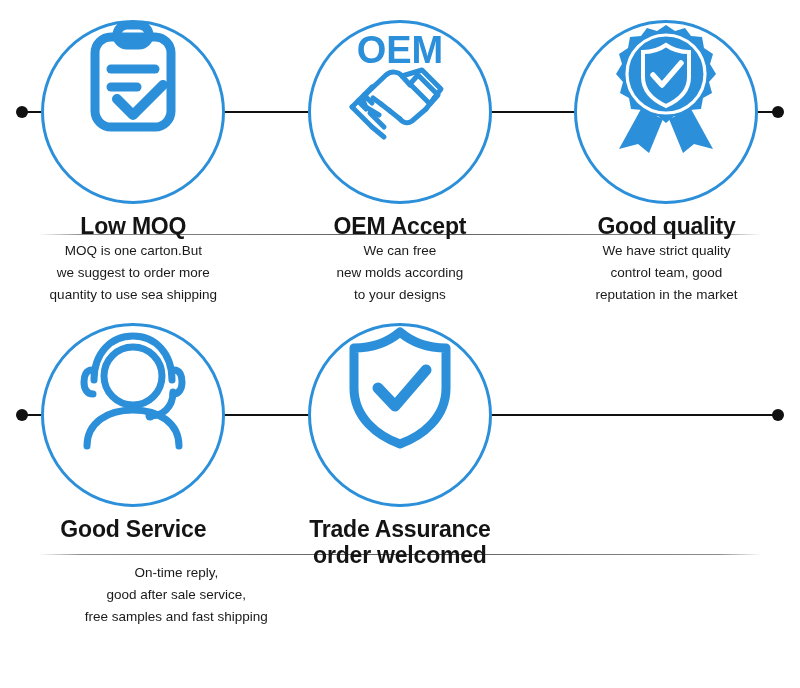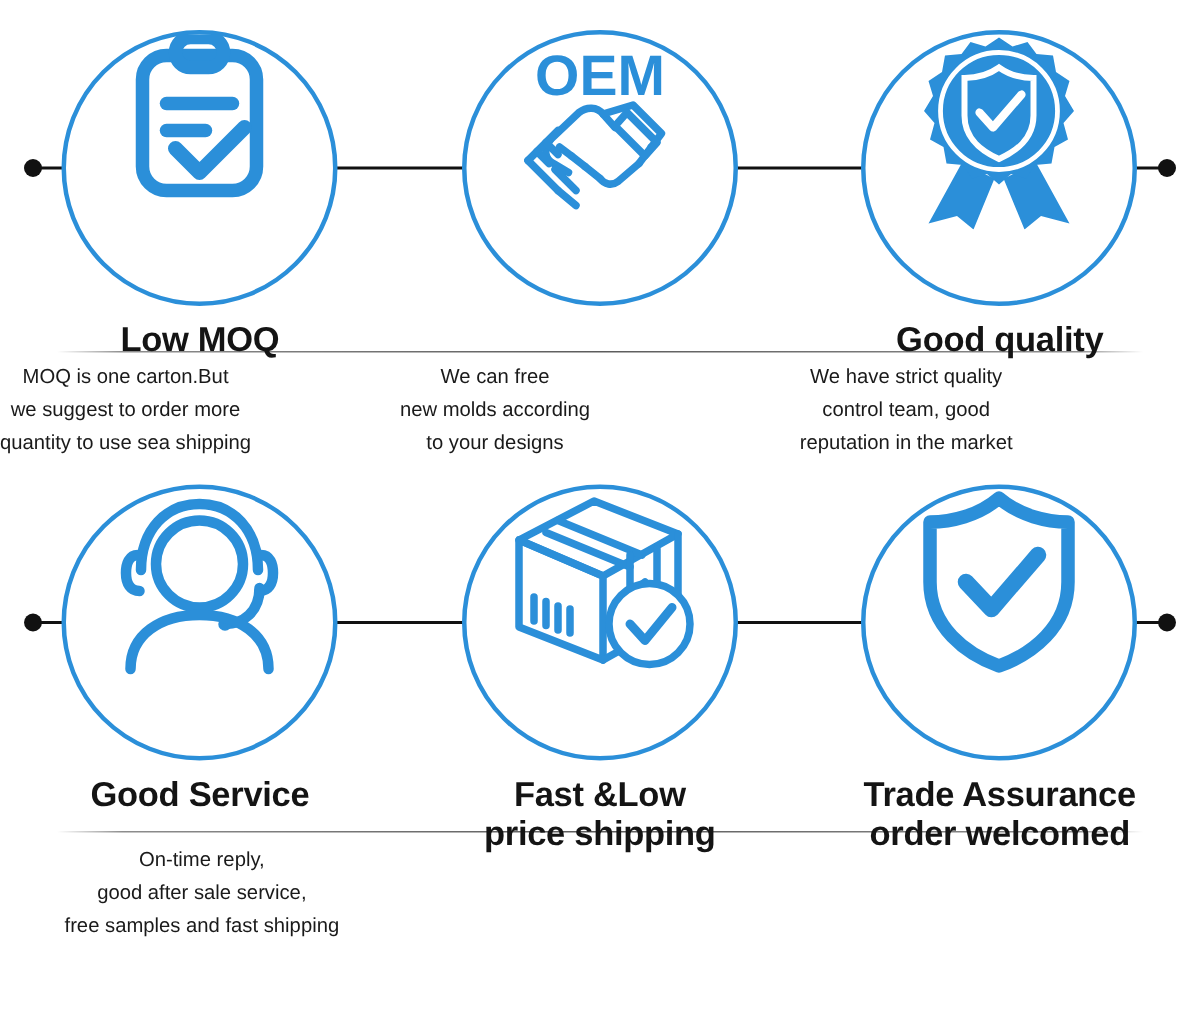--- a/index.html
+++ b/index.html
@@ -133,20 +133,21 @@
     position: absolute;
     left: 0;
     width: 800px;
     display: flex;
   }
   .desc-row-top    { top: 240px; }
   .desc-row-bottom { top: 562px; padding-left: 43px; }
   .desc-cell {
     width: 266.6px;
     display: flex;
+    justify-content: center;
   }
 
   
   .circles-top    { top: 20px; }
   .circles-bottom { top: 3px; }
 </style>
 </head>
 <body>
 
 <div class="infographic">
@@ -188,20 +189,21 @@
               <path d="M43 81 L35 75"></path>
               <path d="M80 52 L100 72 L92 81 L72 61 Z"></path>
               <path d="M14 84 L34 64"></path>
               <path d="M14 84 L34 104"></path>
               <path d="M34 104 L46 114"></path>
               <path d="M20 78 L28 86 M26 72 L34 80 M32 90 L40 98 M38 96 L46 104"></path>
             </g>
             <circle cx="96" cy="75" r="2.4" fill="#2b8fd9"></circle>
           </svg>
         </div>
+        <div class="panel-title">OEM Accept</div>
       </div>
 
       <div class="panel">
         <div class="circle">
           <svg width="126" height="130" viewBox="0 0 126 130">
             <path d="M38 86 L16 126 L35 121 L46 130 L60 96 Z" fill="#2b8fd9"></path>
             <path d="M88 86 L110 126 L91 121 L80 130 L66 96 Z" fill="#2b8fd9"></path>
             <path d="M63 2
                      L72 8 L82 5 L88 13 L99 14 L101 25 L110 31 L107 41 L113 51
                      L106 59 L109 70 L100 75 L98 86 L87 87 L81 96 L71 93
@@ -261,39 +263,20 @@
               <path d="M101 66 C101 82 90 90 78 90"></path>
               <circle cx="78" cy="90" r="4.5" fill="#2b8fd9" stroke="none"></circle>
               <circle cx="61" cy="50" r="29"></circle>
               <path d="M15 120 C15 97 35 84 61 84 C87 84 107 97 107 120"></path>
             </g>
           </svg>
         </div>
         <div class="panel-title">Good Service</div>
       </div>
 
-      <div class="panel">
-        <div class="circle">
-          <svg width="132" height="126" viewBox="0 0 132 126">
-            <g fill="none" stroke="#2b8fd9" stroke-width="5" stroke-linejoin="round" stroke-linecap="round">
-              <path d="M12 34 L62 8 L118 30 L68 58 Z"></path>
-              <path d="M12 34 L12 92 L68 114 L68 58 Z"></path>
-              <path d="M118 30 L118 86 L68 114"></path>
-              <path d="M38 21 L94 44"></path>
-              <path d="M30 29 L86 52"></path>
-              <path d="M86 44 L86 70 L96 62 L104 70 L104 40"></path>
-              <path d="M22 72 L22 88 M30 75 L30 91 M38 78 L38 94 M46 80 L46 96"></path>
-            </g>
-            <circle cx="99" cy="90" r="27" fill="#ffffff" stroke="#2b8fd9" stroke-width="5"></circle>
-            <polyline points="86,90 96,101 114,79" fill="none" stroke="#2b8fd9" stroke-width="6" stroke-linecap="round" stroke-linejoin="round"></polyline>
-          </svg>
-        </div>
-        <div class="panel-title">Fast &amp;Low
-price shipping</div>
-      </div>
 
       <div class="panel">
         <div class="circle">
           <svg width="116" height="124" viewBox="0 0 116 124">
             <path d="M58 6 C44 18 26 22 12 22 L12 62 C12 92 36 110 58 118
                      C80 110 104 92 104 62 L104 22 C90 22 72 18 58 6 Z" fill="none" stroke="#2b8fd9" stroke-width="9" stroke-linejoin="round"></path>
             <polyline points="36,62 53,80 84,44" fill="none" stroke="#2b8fd9" stroke-width="11" stroke-linecap="round" stroke-linejoin="round"></polyline>
           </svg>
         </div>
         <div class="panel-title">Trade Assurance

